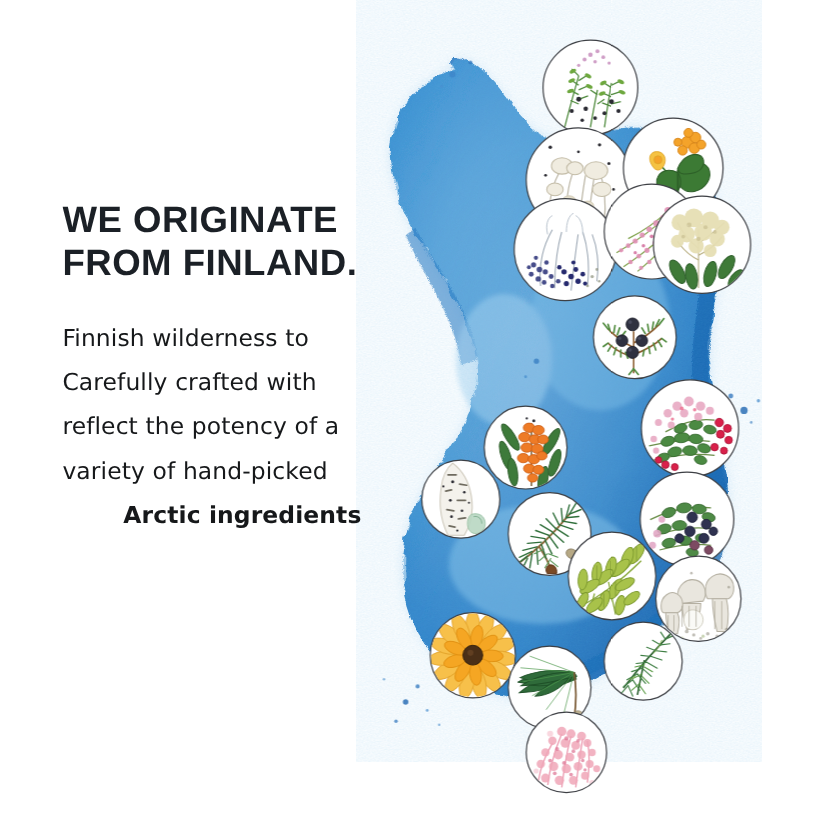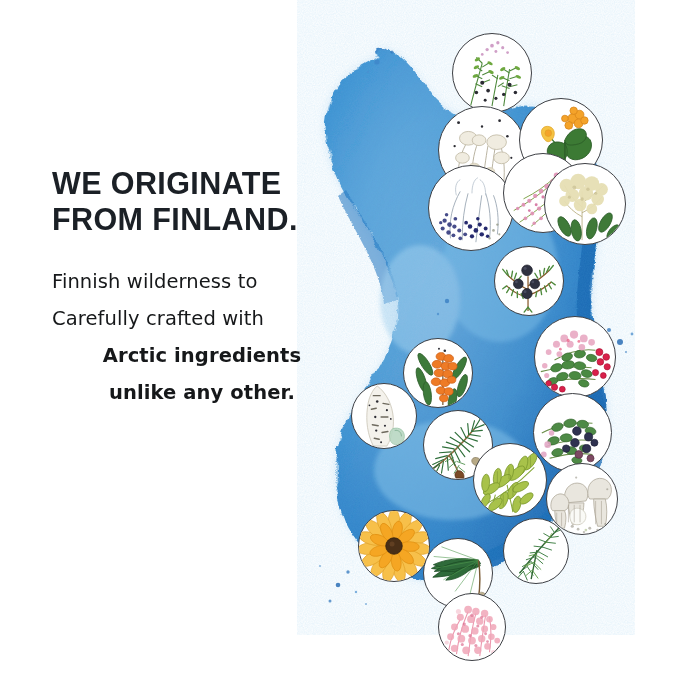--- a/index.html
+++ b/index.html
@@ -944,18 +944,19 @@
       </g>
     </svg>
   </div>
 
   <div id="text-block">
     <h1 id="headline" style="color: rgb(27, 32, 38);">WE ORIGINATE
 FROM FINLAND.</h1>
     <div id="body-copy" style="color: rgb(22, 24, 26);">
         <div class="body-line">Finnish wilderness to</div>
         <div class="body-line">Carefully crafted with</div>
+        <div class="body-line">reflect the potency of a</div>
+        <div class="body-line">variety of hand-picked</div>
         <div class="body-line bold">Arctic ingredients</div>
-        <div class="body-line bold">unlike any other.</div>
       </div>
   </div>
 
 </div>
 
 </body></html>

